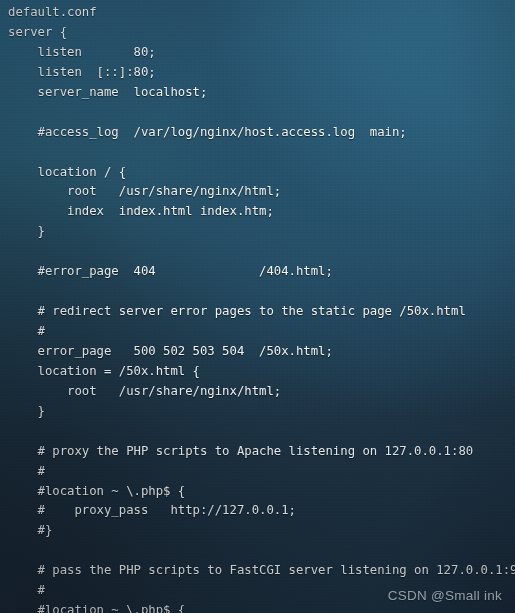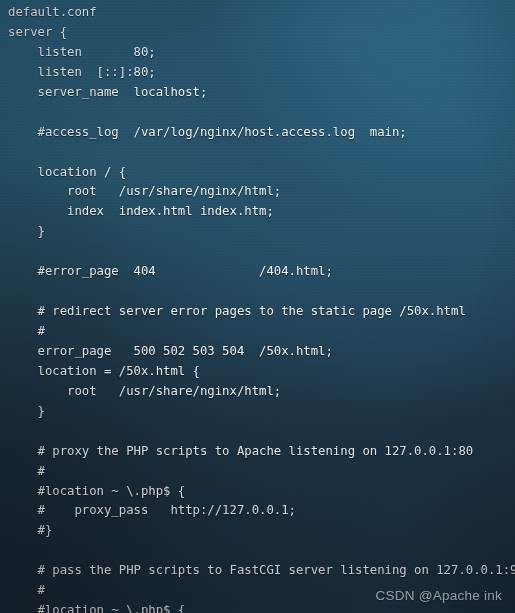--- a/index.html
+++ b/index.html
@@ -80,15 +80,15 @@
 </head>
 <body>
 
 <div id="screen">
 
   <pre id="code"><div class="line">default.conf</div><div class="line">server {</div><div class="line">    listen       80;</div><div class="line">    listen  [::]:80;</div><div class="line">    server_name  localhost;</div><div class="line">&nbsp;</div><div class="line">    #access_log  /var/log/nginx/host.access.log  main;</div><div class="line">&nbsp;</div><div class="line">    location / {</div><div class="line">        root   /usr/share/nginx/html;</div><div class="line">        index  index.html index.htm;</div><div class="line">    }</div><div class="line">&nbsp;</div><div class="line">    #error_page  404              /404.html;</div><div class="line">&nbsp;</div><div class="line">    # redirect server error pages to the static page /50x.html</div><div class="line">    #</div><div class="line">    error_page   500 502 503 504  /50x.html;</div><div class="line">    location = /50x.html {</div><div class="line">        root   /usr/share/nginx/html;</div><div class="line">    }</div><div class="line">&nbsp;</div><div class="line">    # proxy the PHP scripts to Apache listening on 127.0.0.1:80</div><div class="line">    #</div><div class="line">    #location ~ \.php$ {</div><div class="line">    #    proxy_pass   http://127.0.0.1;</div><div class="line">    #}</div><div class="line">&nbsp;</div><div class="line">    # pass the PHP scripts to FastCGI server listening on 127.0.0.1:9000</div><div class="line">    #</div><div class="line">    #location ~ \.php$ {</div></pre>
 
   <div id="grain"></div>
   <div id="vignette"></div>
 
-  <div id="watermark">CSDN @Apache ink</div>
+  <div id="watermark">CSDN @Small ink</div>
 
 </div>
 
 </body></html>

